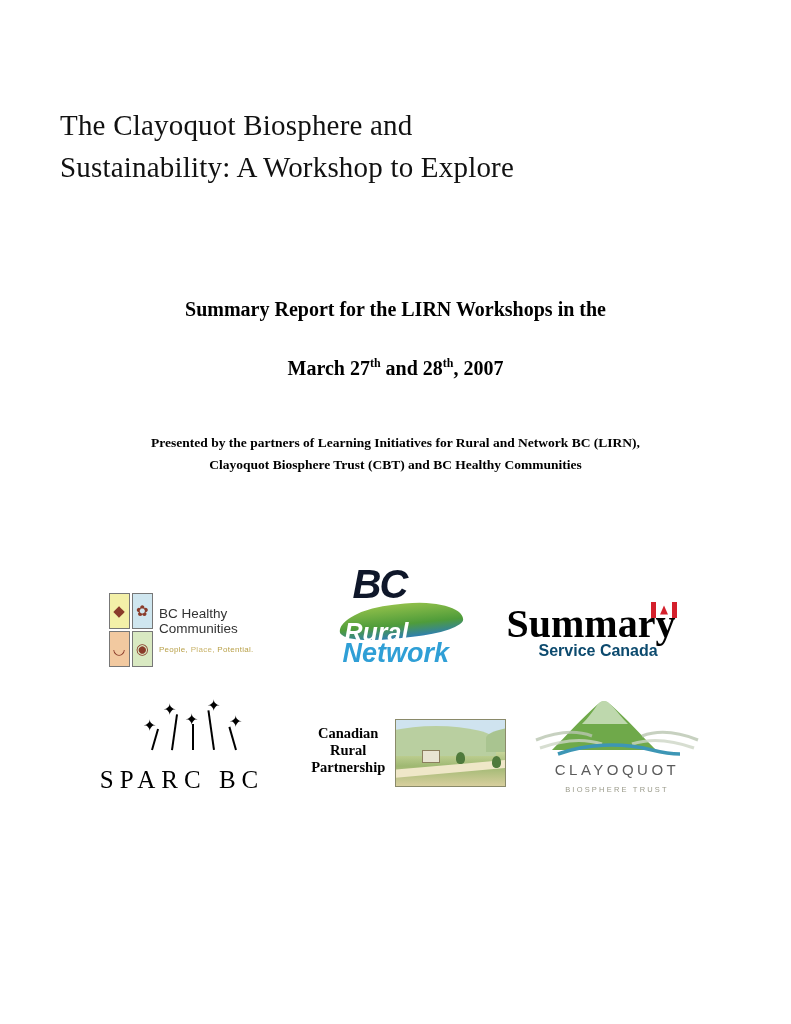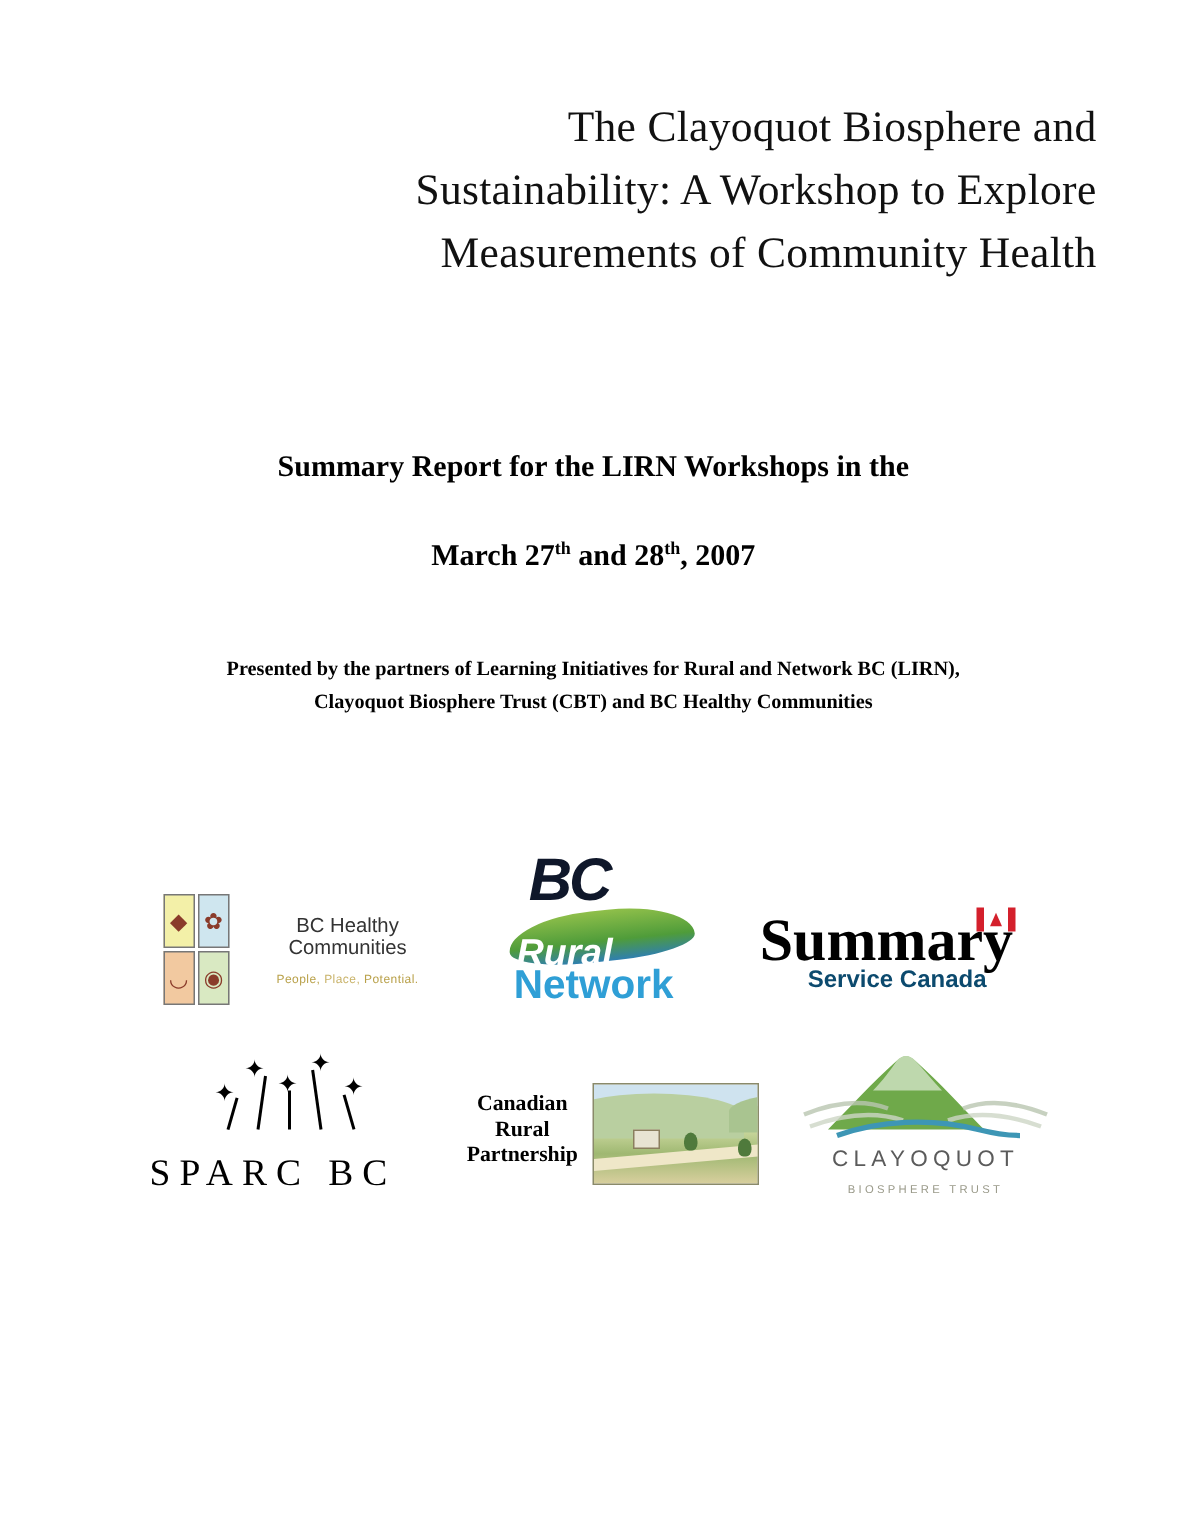--- a/index.html
+++ b/index.html
@@ -18,22 +18,22 @@
   .page {
     width: 791px;
     height: 1024px;
     box-sizing: border-box;
     padding: 0 60px;
     position: relative;
   }
 
   
   .title-block {
-    text-align: right;
-    padding-top: 64px;
+    text-align: left;
+    padding-top: 104px;
   }
   .title-line {
     font-family: "Liberation Serif", serif;
     font-size: 29px;
     line-height: 42px;
     letter-spacing: 0.2px;
     color: #111;
   }
 
   
@@ -113,21 +113,21 @@
   .g3 { background: #f2c9a0; }
   .g4 { background: #d9e9c2; }
   .glyph {
     position: absolute;
     left: 50%; top: 50%;
     transform: translate(-50%,-50%);
     font-size: 15px;
     color: #8a3b2a;
     font-family: "DejaVu Sans", sans-serif;
   }
-  .bchc-text { line-height: 1.15; text-align: center; }
+  .bchc-text { line-height: 1.15; }
   .bchc-name {
     font-family: "Liberation Sans", sans-serif;
     font-size: 13.5px;
     color: #333;
   }
   .bchc-tag {
     font-family: "Liberation Sans", sans-serif;
     font-size: 8px;
     color: #b9a14a;
     margin-top: 8px;
@@ -167,20 +167,21 @@
     font-weight: bold;
     font-style: italic;
     font-size: 25px;
     color: #ffffff;
   }
   .bcrn-network {
     position: absolute;
     top: 76px; left: 12px;
     font-family: "Liberation Sans", sans-serif;
     font-weight: bold;
+    font-style: italic;
     font-size: 27px;
     color: #2f9fd6;
   }
 
   
   .canada {
     width: 176px;
     height: 72px;
     position: relative;
   }
@@ -334,21 +335,20 @@
   }
 </style>
 </head>
 <body>
 
 <div class="page">
 
   <div class="title-block">
     <div class="title-line">The Clayoquot Biosphere and</div>
     <div class="title-line">Sustainability: A Workshop to Explore</div>
-    <div class="title-line">Measurements of Community Health</div>
   </div>
 
   <div class="subtitle-block">
     <div class="subtitle-line">Summary Report for the LIRN Workshops in the</div>
 
     <div class="date-line"><span>March 27</span><sup>th</sup><span> and 28</span><sup>th</sup><span>, 2007</span></div>
   </div>
 
   <div class="presented-block">
     <div class="presented-line">Presented by the partners of Learning Initiatives for Rural and Network BC (LIRN),</div>

